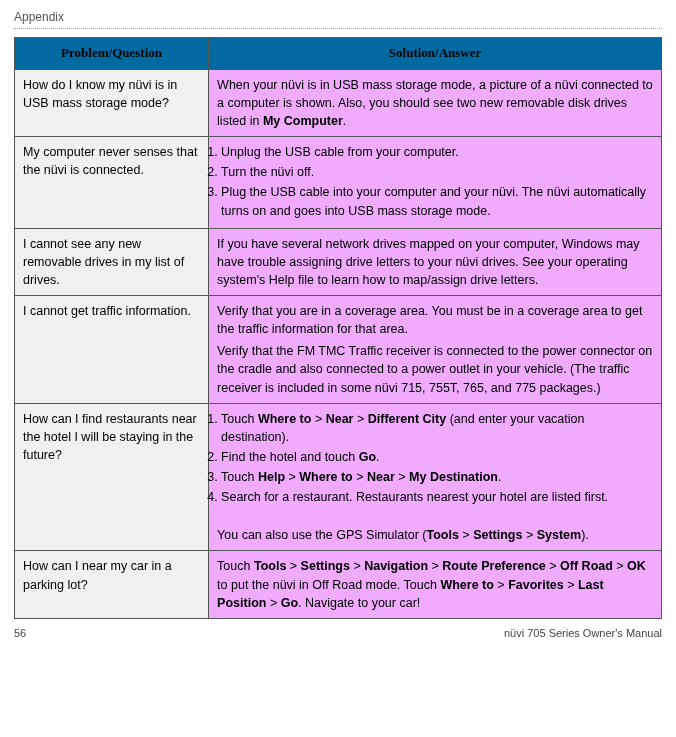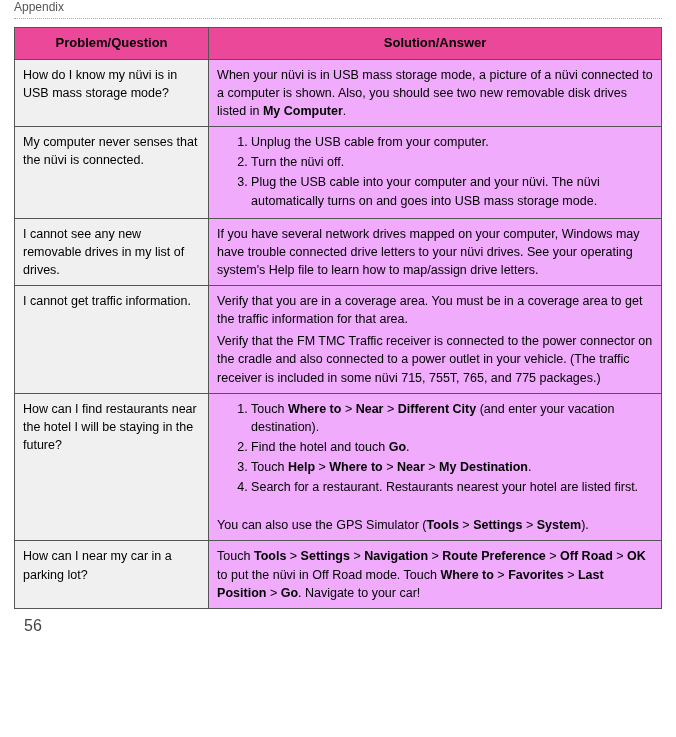--- a/index.html
+++ b/index.html
@@ -5,69 +5,69 @@
     * { box-sizing: border-box; margin: 0; padding: 0; }
     body {
       font-family: Arial, sans-serif;
       font-size: 13px;
       background: #fff;
       color: #000;
       width: 676px;
       min-height: 737px;
     }
     .page {
-      padding: 0 14px 14px 14px;
+      padding: 10px 14px 14px 14px;
     }
     .page-header {
       font-size: 12px;
       color: #555;
       border-bottom: 1px dotted #aaa;
       padding-bottom: 4px;
       margin-bottom: 8px;
     }
     table {
       width: 100%;
       border-collapse: collapse;
       border: 1px solid #555;
     }
     th, td {
       border: 1px solid #555;
       padding: 6px 8px;
       vertical-align: top;
       line-height: 1.45;
     }
     thead tr th {
-      background: #ec4899;
+      background: #0369a1;
       font-weight: bold;
       font-size: 13px;
+      font-family: Liberation Serif, serif;
     }
     th:first-child { width: 30%; }
     th:last-child { width: 70%; }
     tbody tr td:first-child {
       background: #f0f0f0;
       font-size: 12.5px;
     }
     tbody tr td:last-child {
       background: #f0abfc;
       font-size: 12.5px;
     }
     ol {
-      margin-left: 34px;
+      margin-left: 4px;
       padding: 0;
     }
     ol li {
       margin-bottom: 2px;
     }
     .page-footer {
       display: flex;
       justify-content: space-between;
       margin-top: 8px;
-      font-size: 16px;
+      font-size: 11px;
       color: #444;
-      margin-left: 10px;
     }
   </style>
 </head>
 <body>
 
 <div class="page">
   <div class="page-header">
     <span>Appendix</span>
   </div>
 
@@ -88,21 +88,21 @@
           <td>
             <ol>
               <li>Unplug the USB cable from your computer.</li>
               <li>Turn the nüvi off.</li>
               <li>Plug the USB cable into your computer and your nüvi. The nüvi automatically turns on and goes into USB mass storage mode.</li>
             </ol>
           </td>
         </tr>
         <tr>
           <td>I cannot see any new removable drives in my list of drives.</td>
-          <td>If you have several network drives mapped on your computer, Windows may have trouble connected drive letters to your nüvi drives. See your operating system's Help file to learn how to map/assign drive letters.</td>
+          <td>If you have several network drives mapped on your computer, Windows may have trouble assigning drive letters to your nüvi drives. See your operating system's Help file to learn how to map/assign drive letters.</td>
         </tr>
         <tr>
           <td>I cannot get traffic information.</td>
           <td>
             <p>Verify that you are in a coverage area. You must be in a coverage area to get the traffic information for that area.</p>
             <p style="margin-top: 4px;">Verify that the FM TMC Traffic receiver is connected to the power connector on the cradle and also connected to a power outlet in your vehicle. (The traffic receiver is included in some nüvi 715, 755T, 765, and 775 packages.)</p>
           </td>
         </tr>
         <tr>
           <td>How can I find restaurants near the hotel I will be staying in the future?</td>
@@ -118,14 +118,15 @@
         </tr>
         <tr>
           <td>How can I near my car in a parking lot?</td>
           <td><span>Touch </span><strong>Tools</strong><span> &gt; </span><strong>Settings</strong><span> &gt; </span><strong>Navigation</strong><span> &gt; </span><strong>Route Preference</strong><span> &gt; </span><strong>Off Road</strong><span> &gt; </span><strong>OK</strong><span> to put the nüvi in Off Road mode. Touch </span><strong>Where to</strong><span> &gt; </span><strong>Favorites</strong><span> &gt; </span><strong>Last Position</strong><span> &gt; </span><strong>Go</strong><span>. Navigate to your car!</span></td>
         </tr>
       </tbody>
   </table>
 
   <div class="page-footer">
     <span>56</span>
+    <span>nüvi 705 Series Owner's Manual</span>
   </div>
 </div>
 
 </body></html>

